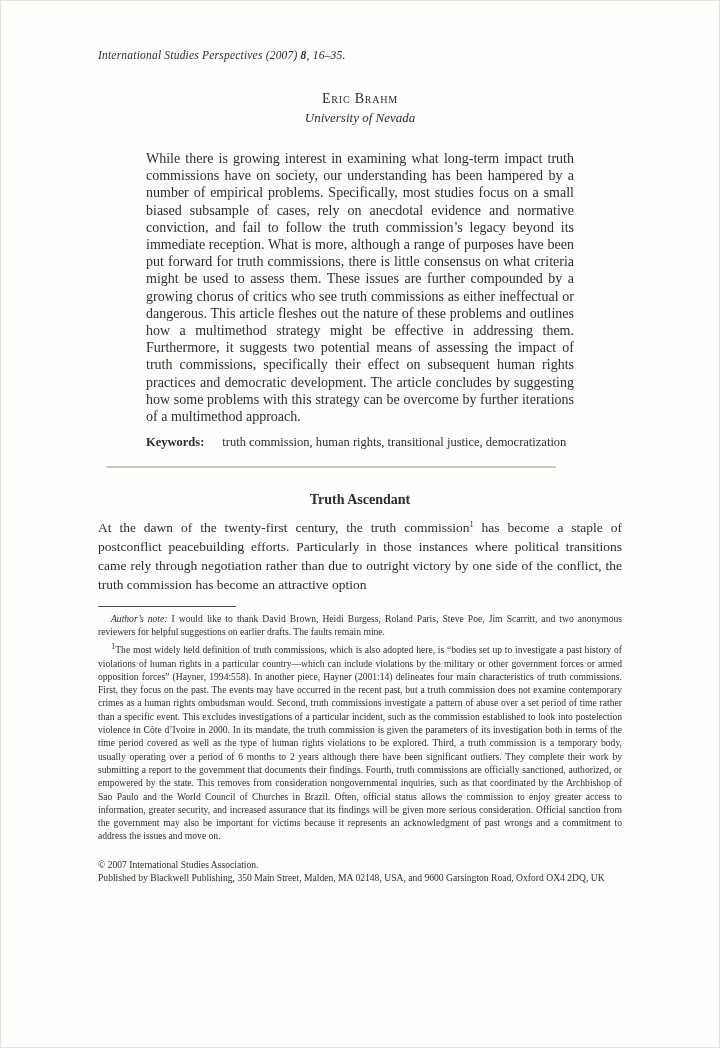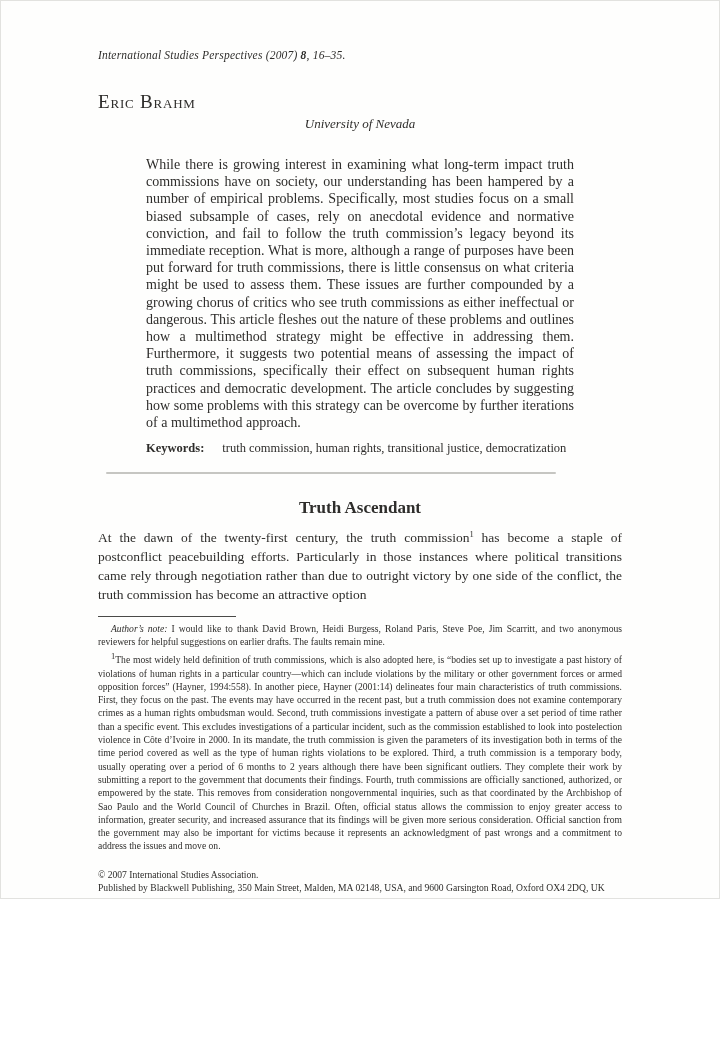--- a/index.html
+++ b/index.html
@@ -1,18 +1,18 @@
 <!DOCTYPE html>
 <html><head>
 <meta charset="utf-8">
 <style>
   html,body{margin:0;padding:0;background:#ffffff;}
   .page{
     position:relative;
-    width:720px;height:899px;
+    width:720px;height:1048px;
     box-sizing:border-box;
     background:#fefefd;
     border:1px solid #e2e2df;
     padding:48px 97px 0 97px;
     overflow:hidden;
     font-family:"Liberation Serif","DejaVu Serif",serif;
     color:#2e2d2b;
   }
   .journal-line{
     margin:0;
@@ -24,23 +24,23 @@
   h1.title{
     margin:40px 0 0 0;
     text-align:center;
     font-size:25px;
     line-height:1.3;
     font-weight:bold;
     letter-spacing:0.2px;
   }
   .author{
     margin-top:30px;
-    text-align:left;
+    text-align:center;
     font-variant:small-caps;
-    font-size:19px;
+    font-size:14px;
     letter-spacing:0.8px;
   }
   .affiliation{
     margin-top:3px;
     text-align:center;
     font-style:italic;
     font-size:13px;
   }
   .abstract{
     margin:24px 48px 0 48px;
@@ -58,21 +58,21 @@
   .divider-rule{
     margin-top:15px;
     margin-left:8px;
     width:450px;height:2px;
     background:#c6c6c2;
     border-radius:1px;
   }
   h2.section-heading{
     margin:24px 0 0 0;
     text-align:center;
-    font-size:17px;
+    font-size:14px;
     font-weight:bold;
   }
   .body-para{
     margin:11px 0 0 0;
     font-size:13.5px;
     line-height:18.8px;
     text-align:justify;
   }
   .body-para sup, .footnote sup{
     font-size:8.5px;

